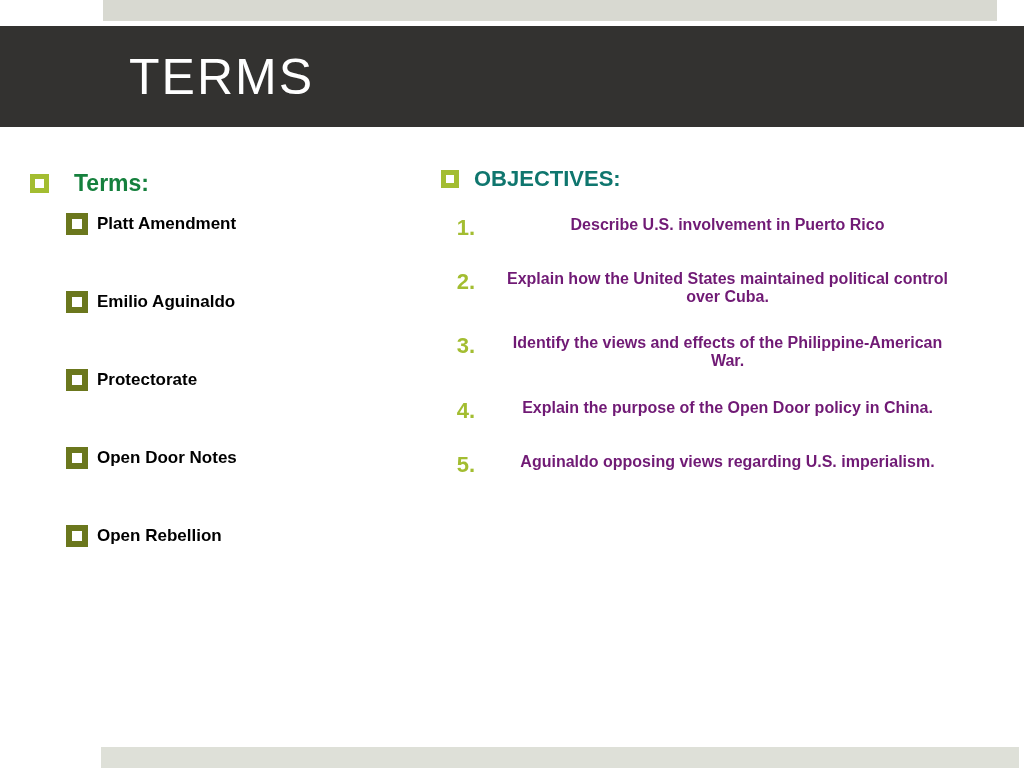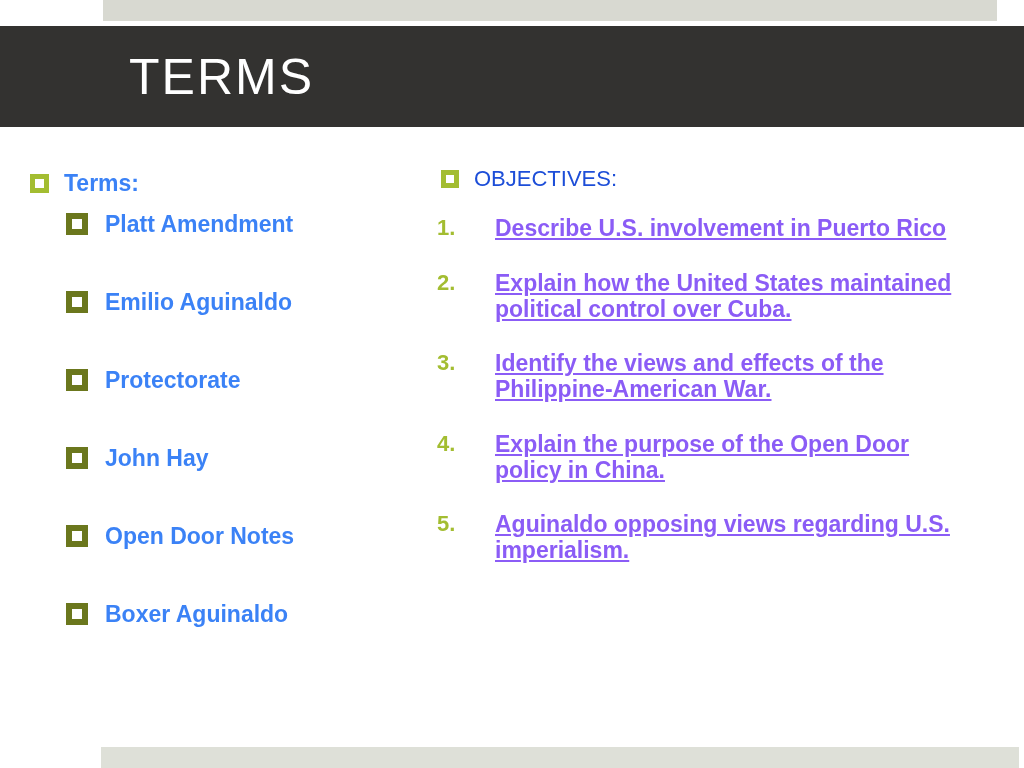--- a/index.html
+++ b/index.html
@@ -2,20 +2,21 @@
 <html><head>
 <meta charset="utf-8">
 <style>
   html,body{margin:0;padding:0;background:#ffffff;}
   .slide{
     position:relative;
     width:1024px;height:768px;
     background:#ffffff;
     overflow:hidden;
     font-family:"Liberation Sans","DejaVu Sans",sans-serif;
+    text-align:center;
   }
   
   .strip-top{
     position:absolute;left:103px;top:0;width:894px;height:21px;
     background:#d8d9d1;
   }
   .strip-bottom{
     position:absolute;left:101px;top:747px;width:918px;height:21px;
     background:#dee0d8;
   }
@@ -37,62 +38,62 @@
   .sq{
     display:inline-block;
     box-sizing:border-box;
     background:#ffffff;
     flex:0 0 auto;
   }
   .sq-bright{border:5px solid #a3bd31;width:19px;height:19px;}
   .sq-olive{border:6px solid #6b771d;width:22px;height:22px;}
   .terms-heading{
     position:absolute;left:30px;top:170px;
-    display:flex;align-items:center;gap:15px;
-    color:#3b82f6;font-size:23px;font-weight:bold;
+    display:flex;align-items:center;gap:25px;
+    color:#15803d;font-size:23px;font-weight:bold;
     white-space:nowrap;
   }
   .terms-list{
     position:absolute;left:66px;top:210px;
     list-style:none;margin:0;padding:0;
   }
   .terms-list li{
-    display:flex;align-items:center;gap:17px;
+    display:flex;align-items:center;gap:9px;
     height:28px;
     margin-bottom:50px;
-    color:#3b82f6;font-size:23px;font-weight:bold;
+    color:#000000;font-size:17px;font-weight:bold;
     white-space:nowrap;
   }
   
   .obj-heading{
     position:absolute;left:441px;top:166px;
     display:flex;align-items:center;gap:15px;
-    color:#1d4ed8;font-size:22px;font-weight:normal;
+    color:#0f766e;font-size:22px;font-weight:bold;
     white-space:nowrap;
   }
   .obj-heading .sq-bright{width:18px;height:18px;}
   .obj-list{
     position:absolute;left:437px;top:216px;
     list-style:none;margin:0;padding:0;
     width:523px;
   }
   .obj-list li{
     display:flex;align-items:flex-start;
     margin-bottom:29px;
   }
   .obj-num{
     flex:0 0 58px;
     color:#a3bd31;
     font-size:22px;font-weight:bold;line-height:1.12;
   }
   .obj-text{
     flex:1 1 auto;
     max-width:465px;
-    color:#8b5cf6;
-    font-size:23px;font-weight:bold;line-height:1.12;text-decoration:underline;
+    color:#701a75;
+    font-size:16px;font-weight:bold;line-height:1.12;
   }
 </style>
 </head>
 <body>
 
 <div class="slide">
 
   <div class="strip-top"></div>
 
   <div class="title-band">
@@ -112,29 +113,25 @@
     <li>
       <span class="sq sq-olive"></span>
       <span>Emilio Aguinaldo</span>
     </li>
     <li>
       <span class="sq sq-olive"></span>
       <span>Protectorate</span>
     </li>
     <li>
       <span class="sq sq-olive"></span>
-      <span>John Hay</span>
-    </li>
-    <li>
-      <span class="sq sq-olive"></span>
       <span>Open Door Notes</span>
     </li>
     <li>
       <span class="sq sq-olive"></span>
-      <span>Boxer Aguinaldo</span>
+      <span>Open Rebellion</span>
     </li>
   </ul>
 
   <div class="obj-heading">
     <span class="sq sq-bright"></span>
     <span>OBJECTIVES:</span>
   </div>
 
   <ol class="obj-list">
     <li>

